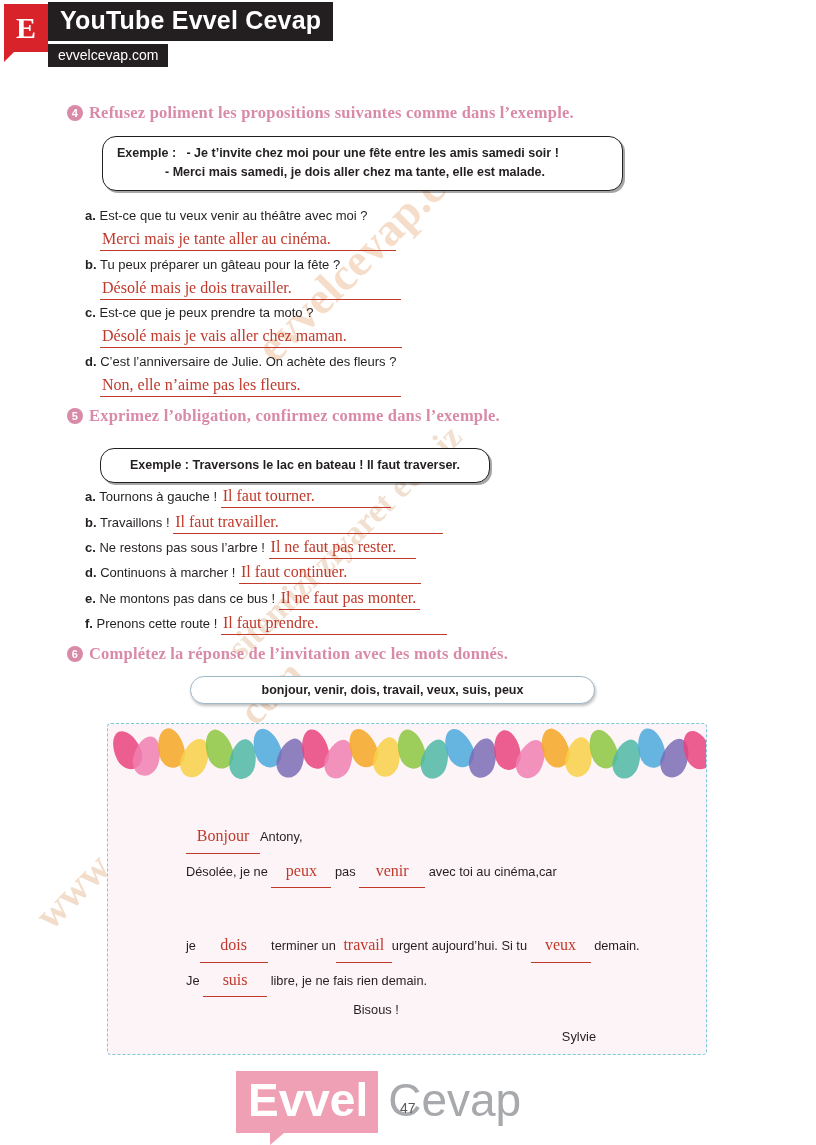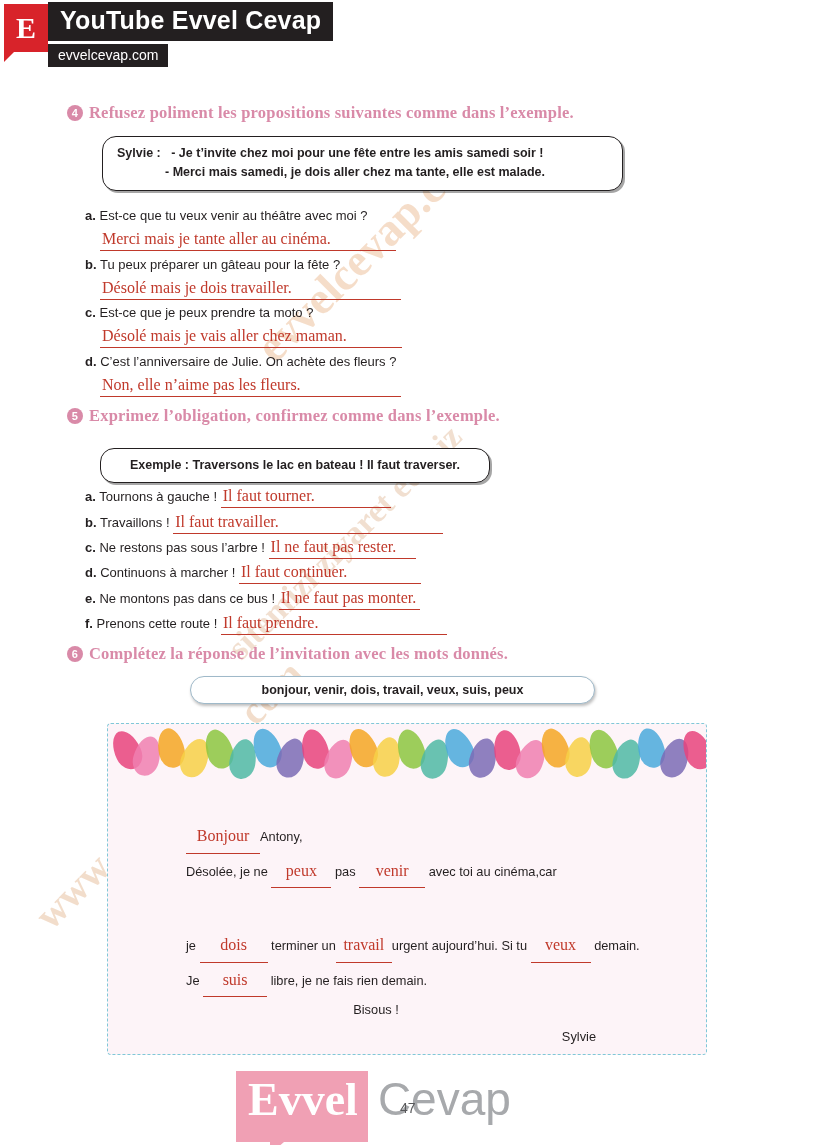--- a/index.html
+++ b/index.html
@@ -191,23 +191,22 @@
     position: absolute;
     left: 236px; top: 1071px;
     display: flex;
     align-items: baseline;
   }
   .fl-evvel {
     background: #f0a0b4;
     color: #fff;
     font-size: 46px;
     font-weight: bold;
-    padding: 2px 10px 16px 12px;
+    padding: 2px 10px 6px 12px;
     position: relative;
-    font-family: Liberation Serif, serif;
   }
   .fl-evvel::after {
     content: "";
     position: absolute;
     left: 34px; bottom: -12px;
     border-left: 14px solid #f0a0b4;
     border-bottom: 12px solid transparent;
   }
   .fl-cevap {
     color: #a7a9ac;
@@ -269,21 +268,21 @@
 <div class="wm wm2">sitemizi ziyaret ediniz</div>
 <div class="wm wm3">www.evvelcevap.com</div>
 
 <div class="ex-head" style="left:67px; top:103px;">
   <span class="ex-num">4</span>
   <span>Refusez poliment les propositions suivantes comme dans l’exemple.</span>
 </div>
 
 <div class="example-box" style="left:102px; top:136px; width:521px;">
   <div>
-    <span>Sylvie :</span>
+    <span>Exemple :</span>
     &nbsp;
     <span>- Je t’invite chez moi pour une fête entre les amis samedi soir !</span>
   </div>
   <div class="line-indent">- Merci mais samedi, je dois aller chez ma tante, elle est malade.</div>
 </div>
 
 <div class="q" style="left:85px; top:208px;">
   <span class="lbl">a.</span>
   <span>Est-ce que tu veux venir au théâtre avec moi ?</span>
 </div>

